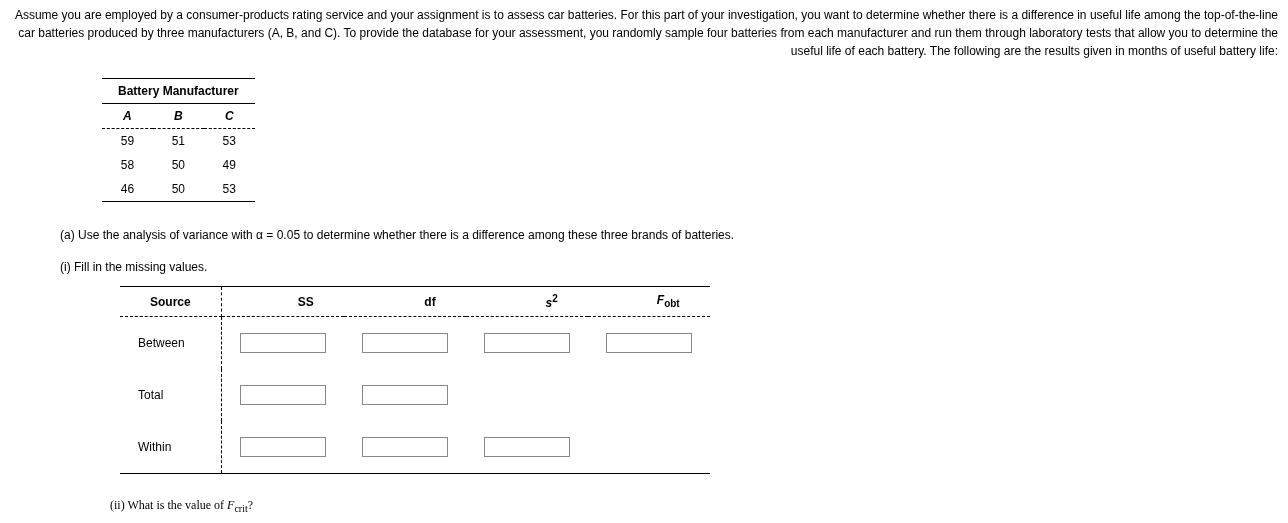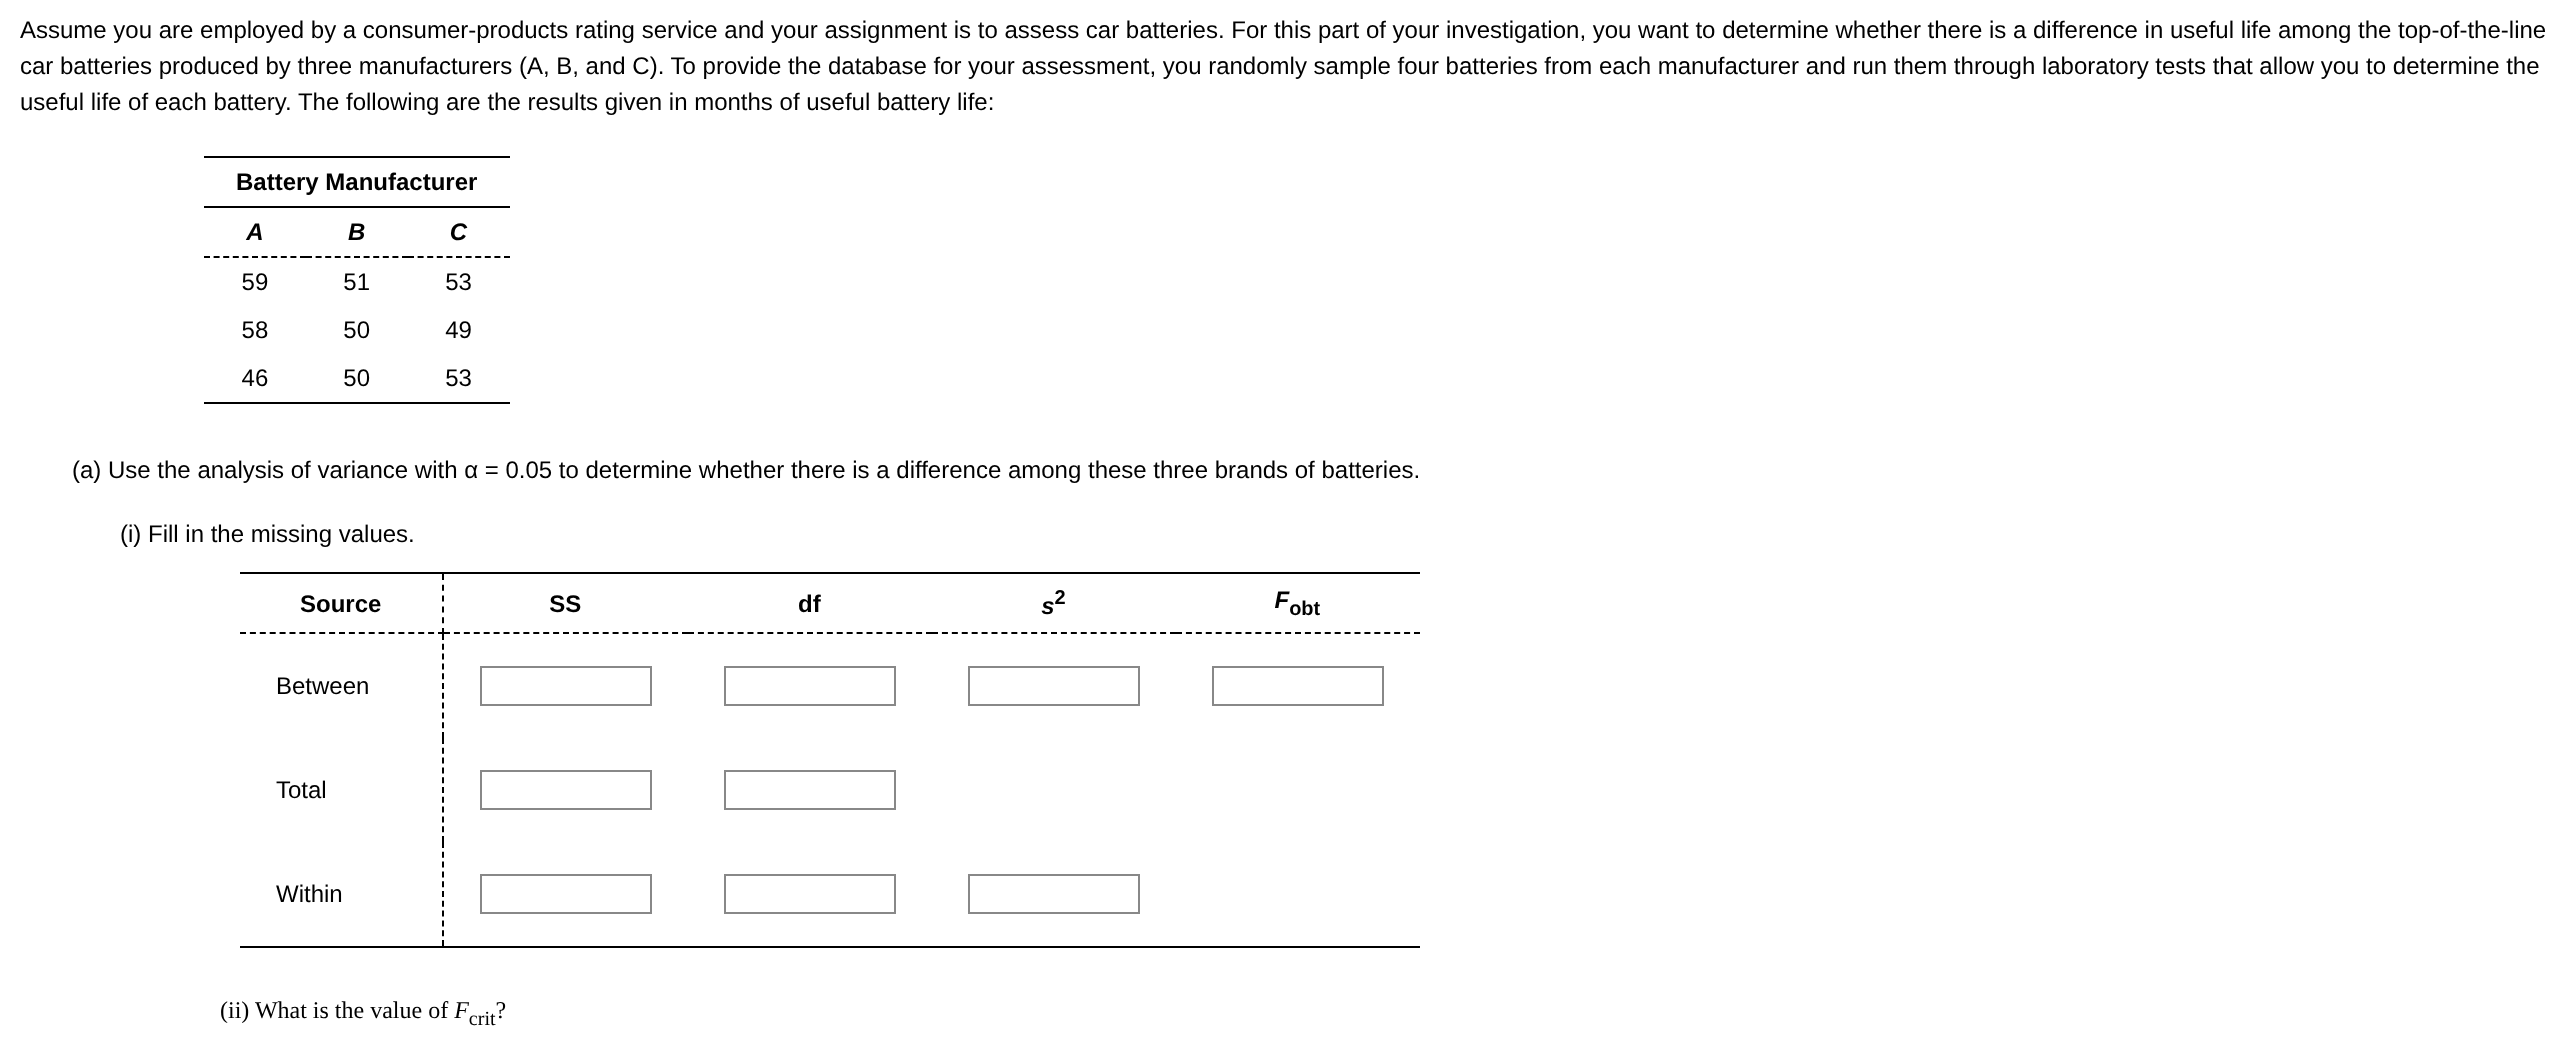--- a/index.html
+++ b/index.html
@@ -6,20 +6,21 @@
     font-family: Verdana, Arial, sans-serif;
     font-size: 12px;
     color: #000;
     margin: 0;
     padding: 6px 10px;
     line-height: 1.5;
     background: #fff;
   }
   .intro {
     margin-bottom: 18px;
+    text-align: right;
   }
   .data-table {
     margin-left: 92px;
     border-collapse: collapse;
     margin-bottom: 24px;
   }
   .data-table th, .data-table td {
     padding: 3px 16px;
     text-align: center;
     font-size: 12px;
@@ -34,35 +35,35 @@
     border-bottom: 1px dashed #000;
   }
   .data-table thead tr.title {
     border-bottom: 1px solid #000;
     border-top: 1px solid #000;
   }
   .data-table tbody tr:last-child td {
     border-bottom: 1px solid #000;
   }
   .section {
-    margin-left: 26px;
+    margin-left: 50px;
     margin-bottom: 14px;
   }
   .subsection {
     margin-left: 50px;
     margin-bottom: 10px;
   }
   .anova-table {
     margin-left: 110px;
     border-collapse: collapse;
   }
   .anova-table th {
     font-weight: bold;
     padding: 4px 30px;
-    text-align: center;
+    text-align: right;
     border-bottom: 1px dashed #000;
     font-size: 12px;
   }
   .anova-table td {
     padding: 16px 18px;
     font-size: 12px;
   }
   .anova-table td.lbl {
     padding-right: 8px;
   }

